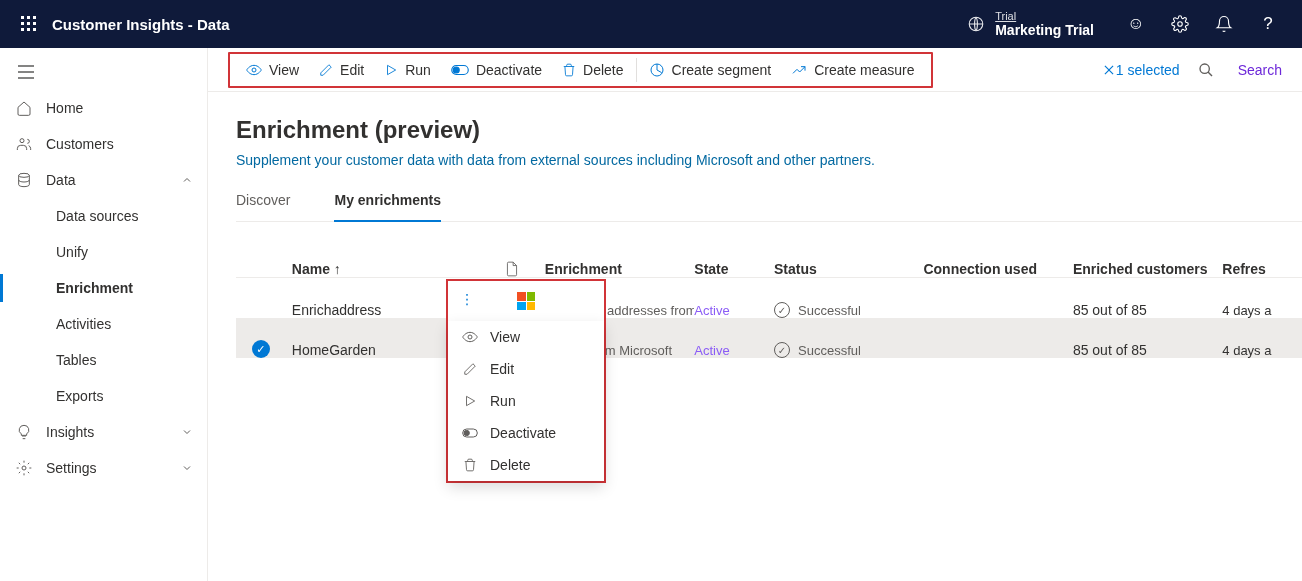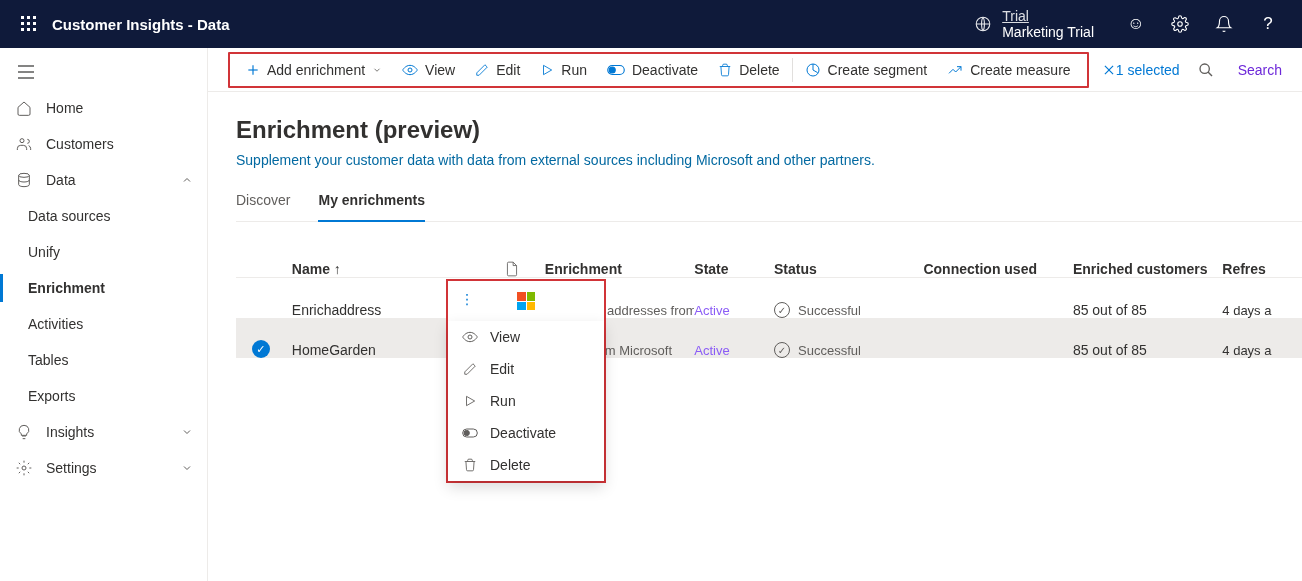--- a/index.html
+++ b/index.html
@@ -5,51 +5,51 @@
 * { box-sizing: border-box; margin: 0; padding: 0; }
 body { font-family: "Segoe UI", -apple-system, sans-serif; font-size: 14px; color: #323130; background: #fff; width: 1302px; height: 581px; overflow: hidden; }
 
 
 .header { height: 48px; background: #0f1a3a; color: #fff; display: flex; align-items: center; padding: 0 12px; }
 .header .waffle { width: 34px; display: flex; justify-content: center; cursor: pointer; }
 .header .title { font-size: 15px; font-weight: 600; margin-left: 6px; }
 .header .spacer { flex: 1; }
 .header .env { display: flex; align-items: center; gap: 10px; margin-right: 20px; }
 .header .env-icon { opacity: .9; }
-.header .env-text .small { font-size: 14px; opacity: .85; text-decoration: underline; }
-.header .env-text .big { font-size: 14px; font-weight: 400; }
+.header .env-text .small { font-size: 11px; opacity: .85; text-decoration: underline; }
+.header .env-text .big { font-size: 14px; font-weight: 700; }
 .header .hicon { width: 44px; display: flex; justify-content: center; cursor: pointer; font-size: 17px; }
 
 
 .shell { display: flex; height: calc(100% - 48px); }
 .sidebar { width: 208px; border-right: 1px solid #edebe9; background: #fff; display: flex; flex-direction: column; padding-top: 6px; }
 .hamburger { height: 36px; display: flex; align-items: center; padding-left: 18px; cursor: pointer; }
 .nav-item { height: 36px; display: flex; align-items: center; padding-left: 16px; gap: 14px; cursor: pointer; font-size: 14px; color: #323130; }
-.nav-item.sub { padding-left: 28px; }
+.nav-item.sub { padding-left: 56px; }
 .nav-item.active { font-weight: 600; position: relative; }
 .nav-item.active::before { content: ""; position: absolute; left: 0; top: 4px; bottom: 4px; width: 3px; background: #0078d4; }
 .nav-item .chev { margin-left: auto; margin-right: 14px; color: #605e5c; }
 .nav-icon { width: 16px; display: inline-flex; justify-content: center; color: #605e5c; }
 
 
 .main { flex: 1; display: flex; flex-direction: column; overflow: hidden; }
 .cmdbar { height: 44px; display: flex; align-items: center; padding: 0 8px 0 6px; border-bottom: 1px solid #edebe9; }
 .cmd-hl { border: 2px solid #d13438; border-radius: 1px; display: flex; align-items: center; height: 36px; padding: 0 6px; margin-left: 14px; }
 .cmd-btn { display: flex; align-items: center; gap: 7px; padding: 4px 10px; cursor: pointer; color: #323130; font-size: 14px; }
 .cmd-btn .ic { color: #0078d4; display: inline-flex; }
 .cmd-div { width: 1px; height: 24px; background: #e1dfdd; margin: 0 2px; }
 .cmd-spacer { flex: 1; }
 .sel-count { display: flex; align-items: center; color: #0078d4; margin-right: 18px; }
 .search { display: flex; align-items: center; gap: 24px; color: #6d28d9; padding-right: 12px; cursor: pointer; }
 
 .content { padding: 24px 0 0 28px; overflow: hidden; flex: 1; }
 .page-title { font-size: 24px; font-weight: 600; margin-bottom: 8px; }
 .page-sub { font-size: 14px; color: #0369a1; margin-bottom: 14px; }
 
-.tabs { display: flex; gap: 28px; border-bottom: 1px solid #edebe9; }
+.tabs { display: flex; gap: 44px; border-bottom: 1px solid #edebe9; }
 .tab { padding: 10px 0 12px; cursor: pointer; color: #605e5c; }
 .tab.active { color: #323130; font-weight: 600; border-bottom: 2px solid #0078d4; margin-bottom: -1px; }
 
 .grid { margin-top: 16px; position: relative; }
 .row { display: flex; align-items: flex-end; height: 40px; font-size: 14px; }
 .row.head { color: #323130; font-weight: 600; border-bottom: 1px solid #edebe9; }
 .row.sel { background: #edebe9; }
 .col-check { width: 50px; display: flex; justify-content: center; }
 .col-name { width: 195px; padding-left: 6px; }
 .col-ic { width: 65px; display: flex; justify-content: center; }
@@ -213,34 +213,20 @@
         </span>
     </div>
   </div>
 
   <div class="main">
 
     <div class="cmdbar">
       <div class="cmd-hl">
         <div class="cmd-btn">
           <span class="ic">
-              <svg width="14" height="14" viewBox="0 0 24 24" stroke="#0078d4" stroke-width="2">
-                <line x1="12" y1="4" x2="12" y2="20"></line>
-                <line x1="4" y1="12" x2="20" y2="12"></line>
-              </svg>
-            </span>
-          <span>Add enrichment</span>
-          <span>
-              <svg width="10" height="10" viewBox="0 0 24 24" fill="none" stroke="#605e5c" stroke-width="2">
-                <polyline points="6 9 12 15 18 9"></polyline>
-              </svg>
-            </span>
-        </div>
-        <div class="cmd-btn">
-          <span class="ic">
               <svg width="16" height="16" viewBox="0 0 24 24" fill="none" stroke="#0078d4" stroke-width="1.5">
                 <path d="M1 12s4-7 11-7 11 7 11 7-4 7-11 7-11-7-11-7z"></path>
                 <circle cx="12" cy="12" r="3"></circle>
               </svg>
             </span>
           <span>View</span>
         </div>
         <div class="cmd-btn">
           <span class="ic">
               <svg width="14" height="14" viewBox="0 0 24 24" fill="none" stroke="#0078d4" stroke-width="1.5">

